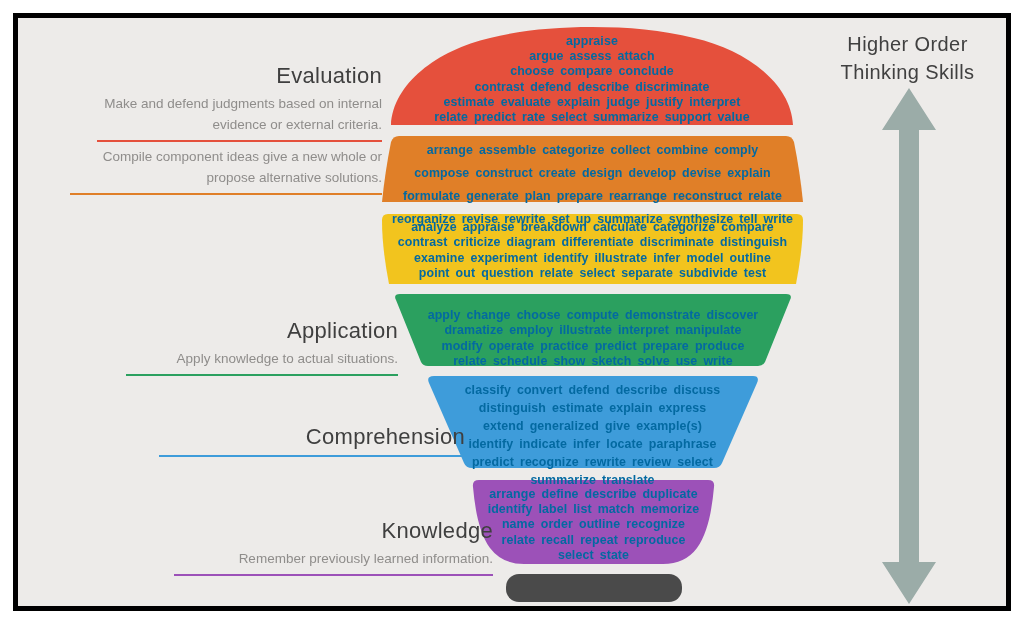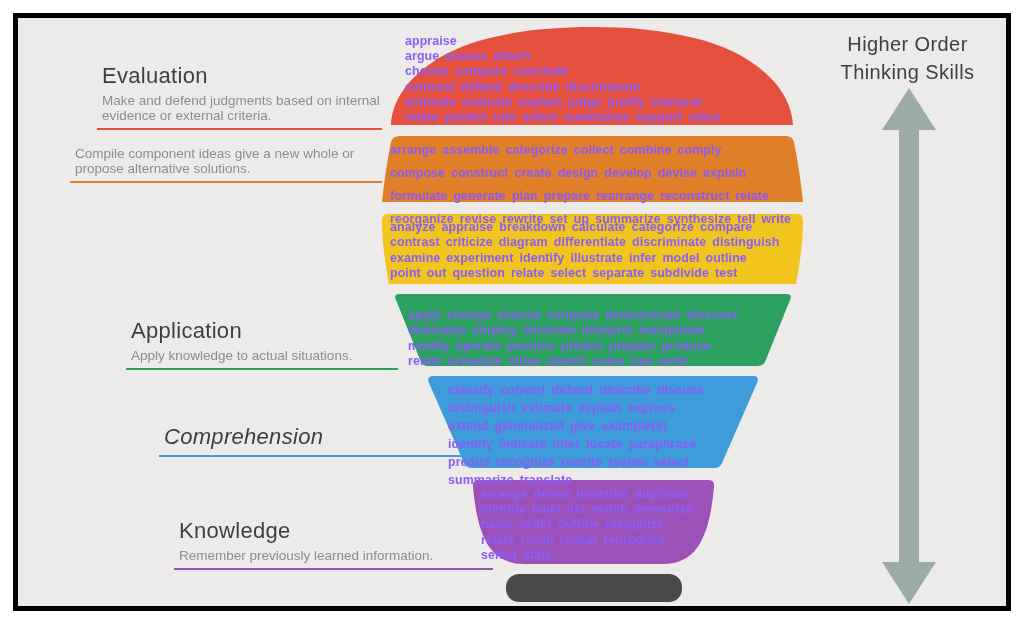--- a/index.html
+++ b/index.html
@@ -3,41 +3,41 @@
 <meta charset="utf-8">
 <style>
   html,body { margin:0; padding:0; }
   body { font-family:"Liberation Sans", sans-serif; background:#ffffff; }
   .canvas { position:relative; width:1024px; height:624px; background:#ffffff; overflow:hidden; }
   .bg { position:absolute; left:13px; top:13px; width:998px; height:598px;
         box-sizing:border-box; border:5px solid #000; background:#EDEBE9; }
   .bulb-svg { position:absolute; left:0; top:0; width:1024px; height:624px; }
 
   
-  .vt { position:absolute; color:#8b5cf6; font-size:12.4px; font-weight:bold;
-        line-height:15.2px; white-space:pre-line;
-        word-spacing:2.5px; letter-spacing:0.1px;margin-left:8px; }
+  .vt { position:absolute; color:#0369a1; font-size:12.4px; font-weight:bold;
+        line-height:15.2px; text-align:center; white-space:pre-line;
+        word-spacing:2.5px; letter-spacing:0.1px; }
   .vt0 { left:397px; top:34px;  width:390px; }
   .vt1 { left:382px; top:139px; width:421px; line-height:23px; }
   .vt2 { left:382px; top:220px; width:421px; line-height:15.4px; }
   .vt3 { left:400px; top:308px; width:386px; line-height:15.4px; }
   .vt4 { left:440px; top:381px; width:305px; line-height:18px; }
   .vt5 { left:473px; top:487px; width:241px; }
 
   
-  .lab { position:absolute; }
+  .lab { position:absolute;text-align:right; }
   .lab .t { font-size:22px; color:#3F3F3F; letter-spacing:0.3px; padding-left:5px; }
-  .lab .d { font-size:13.5px; color:#8F8D8B; line-height:15px; margin-top:4px;
+  .lab .d { font-size:13.5px; color:#8F8D8B; line-height:21px; margin-top:4px;
             white-space:pre-line; padding-left:5px; }
   .lab .u { height:2px; margin-top:5px; }
   .lab0 { left:97px;  top:63px;  } .lab0 .u { width:285px; }
   .lab1 { left:70px;  top:142px; } .lab1 .u { width:312px; }
   .lab2 { left:80px;  top:224px; } .lab2 .u { width:302px; }
   .lab3 { left:110px; top:318px;margin-left:16px; } .lab3 .u { width:272px; }
-  .lab4 { left:159px; top:424px;font-style:italic; } .lab4 .u { width:306px; }
+  .lab4 { left:159px; top:424px; } .lab4 .u { width:306px; }
   .lab5 { left:174px; top:518px; } .lab5 .u { width:319px; }
 
   
   .hots { position:absolute; left:825px; top:30px; width:165px;
           text-align:center; font-size:20px; line-height:28px; letter-spacing:0.4px; }
 </style>
 </head>
 <body>
 
 <div class="canvas">

